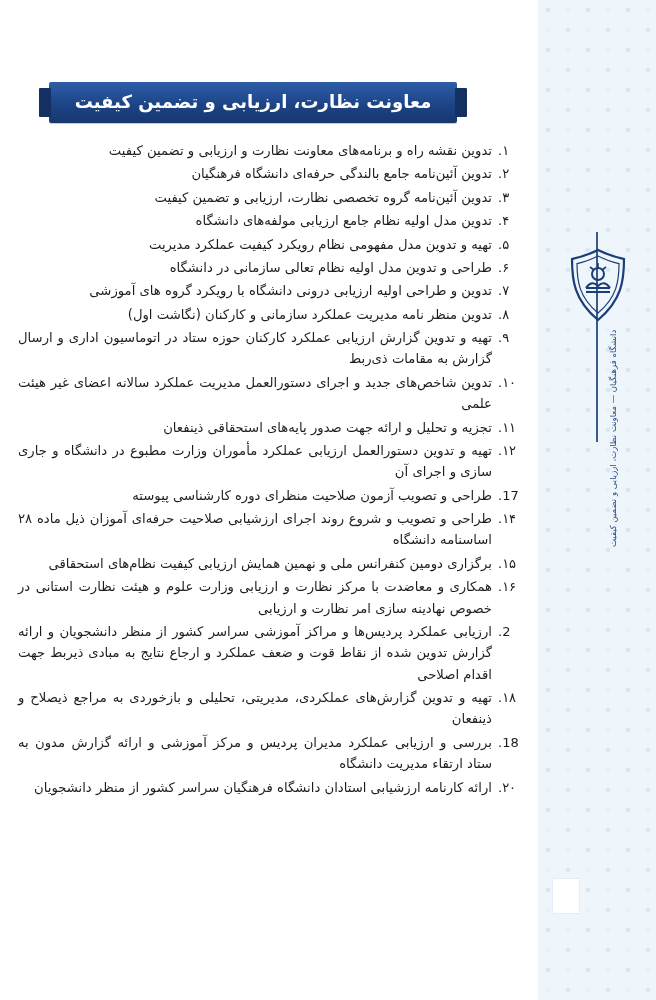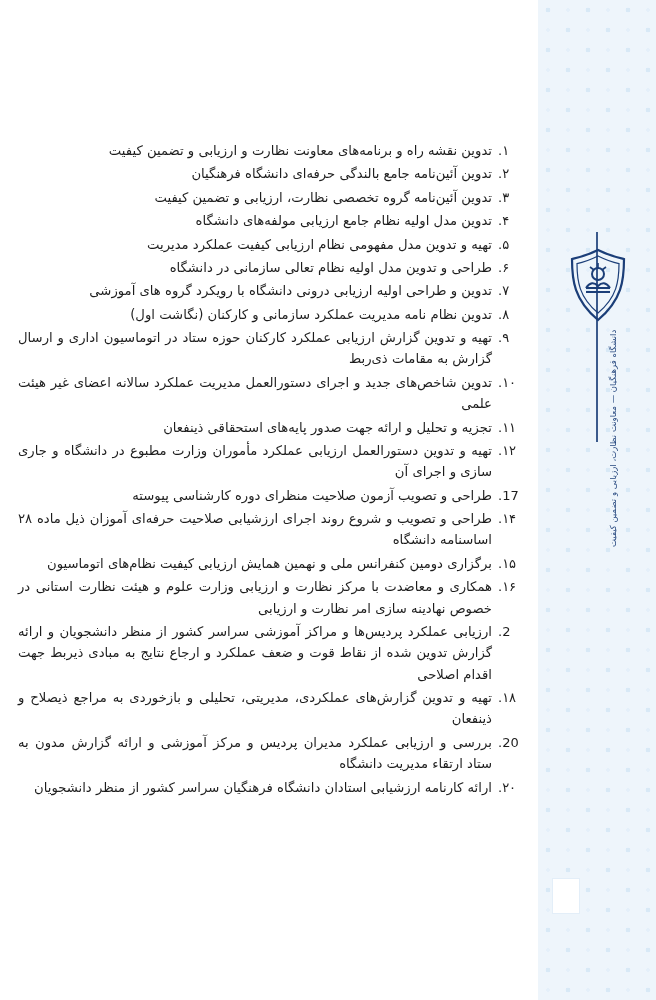--- a/index.html
+++ b/index.html
@@ -185,53 +185,56 @@
       <path d="M32 2 C20 8 10 10 6 11 C6 32 8 52 32 72 C56 52 58 32 58 11 C54 10 44 8 32 2 Z" fill="none" stroke="#1b3e78" stroke-width="2.2"></path>
       <path d="M32 8 C22 13 14 15 11 15.6 C11 33 13 49 32 65 C51 49 53 33 53 15.6 C50 15 42 13 32 8 Z" fill="none" stroke="#1b3e78" stroke-width="1.2"></path>
       <path d="M20 40 h24 M20 44 h24" stroke="#1b3e78" stroke-width="2"></path>
       <path d="M20 40 c4 -6 8 -6 12 -2 c4 -4 8 -4 12 2" fill="none" stroke="#1b3e78" stroke-width="2"></path>
       <circle cx="32" cy="26" r="6" fill="none" stroke="#1b3e78" stroke-width="2"></circle>
       <path d="M32 20 v-5 M28 22 l-4 -3 M36 22 l4 -3" stroke="#1b3e78" stroke-width="1.6"></path>
     </svg>
   </div>
   <div class="emblem-caption">دانشگاه فرهنگیان — معاونت نظارت، ارزیابی و تضمین کیفیت</div>
 
+  <div class="title-wrap">
+    <div class="ribbon">معاونت نظارت، ارزیابی و تضمین کیفیت</div>
+  </div>
 
   <div class="list">
     <div class="item short">
       <span class="num">۱.</span>
       <span class="txt">تدوین نقشه راه و برنامه‌های معاونت نظارت و ارزیابی و تضمین کیفیت</span>
     </div>
     <div class="item short">
       <span class="num">۲.</span>
       <span class="txt">تدوین آئین‌نامه جامع بالندگی حرفه‌ای دانشگاه فرهنگیان</span>
     </div>
     <div class="item short">
       <span class="num">۳.</span>
       <span class="txt">تدوین آئین‌نامه گروه تخصصی نظارت، ارزیابی و تضمین کیفیت</span>
     </div>
     <div class="item short">
       <span class="num">۴.</span>
       <span class="txt">تدوین مدل اولیه نظام جامع ارزیابی مولفه‌های دانشگاه</span>
     </div>
     <div class="item short">
       <span class="num">۵.</span>
-      <span class="txt">تهیه و تدوین مدل مفهومی نظام ارزیابی کیفیت عملکرد مدیریت</span>
+      <span class="txt">تهیه و تدوین مدل مفهومی نظام رویکرد کیفیت عملکرد مدیریت</span>
     </div>
     <div class="item short">
       <span class="num">۶.</span>
       <span class="txt">طراحی و تدوین مدل اولیه نظام تعالی سازمانی در دانشگاه</span>
     </div>
     <div class="item short">
       <span class="num">۷.</span>
       <span class="txt">تدوین و طراحی اولیه ارزیابی درونی دانشگاه با رویکرد گروه های آموزشی</span>
     </div>
     <div class="item short">
       <span class="num">۸.</span>
-      <span class="txt">تدوین نظام نامه مدیریت عملکرد سازمانی و کارکنان (نگاشت اول)</span>
+      <span class="txt">تدوین منظر نامه مدیریت عملکرد سازمانی و کارکنان (نگاشت اول)</span>
     </div>
     <div class="item">
       <span class="num">۹.</span>
       <span class="txt">تهیه و تدوین گزارش ارزیابی عملکرد کارکنان حوزه ستاد در اتوماسیون اداری و ارسال گزارش به مقامات ذی‌ربط</span>
     </div>
     <div class="item">
       <span class="num">۱۰.</span>
       <span class="txt">تدوین شاخص‌های جدید و اجرای دستورالعمل مدیریت عملکرد سالانه اعضای غیر هیئت علمی</span>
     </div>
     <div class="item short">
@@ -245,36 +248,36 @@
     <div class="item short">
       <span class="num">17.</span>
       <span class="txt">طراحی و تصویب آزمون صلاحیت منظر‌ای دوره کارشناسی پیوسته</span>
     </div>
     <div class="item">
       <span class="num">۱۴.</span>
       <span class="txt">طراحی و تصویب و شروع روند اجرای ارزشیابی صلاحیت حرفه‌ای آموزان ذیل ماده ۲۸ اساسنامه دانشگاه</span>
     </div>
     <div class="item short">
       <span class="num">۱۵.</span>
-      <span class="txt">برگزاری دومین کنفرانس ملی و نهمین همایش ارزیابی کیفیت نظام‌های اتوماسیون</span>
+      <span class="txt">برگزاری دومین کنفرانس ملی و نهمین همایش ارزیابی کیفیت نظام‌های استحقاقی</span>
     </div>
     <div class="item">
       <span class="num">۱۶.</span>
       <span class="txt">همکاری و معاضدت با مرکز نظارت و ارزیابی وزارت علوم و هیئت نظارت استانی در خصوص نهادینه سازی امر نظارت و ارزیابی</span>
     </div>
     <div class="item">
       <span class="num">2.</span>
       <span class="txt">ارزیابی عملکرد پردیس‌ها و مراکز آموزشی سراسر کشور از منظر دانشجویان و ارائه گزارش تدوین شده از نقاط قوت و ضعف عملکرد و ارجاع نتایج به مبادی ذیربط جهت اقدام اصلاحی</span>
     </div>
     <div class="item">
       <span class="num">۱۸.</span>
       <span class="txt">تهیه و تدوین گزارش‌های عملکردی، مدیریتی، تحلیلی و بازخوردی به مراجع ذیصلاح و ذینفعان</span>
     </div>
     <div class="item">
-      <span class="num">20.</span>
+      <span class="num">18.</span>
       <span class="txt">بررسی و ارزیابی عملکرد مدیران پردیس و مرکز آموزشی و ارائه گزارش مدون به ستاد ارتقاء مدیریت دانشگاه</span>
     </div>
     <div class="item short">
       <span class="num">۲۰.</span>
       <span class="txt">ارائه کارنامه ارزشیابی استادان دانشگاه فرهنگیان سراسر کشور از منظر دانشجویان</span>
     </div>
   </div>
 
 </div>
 

